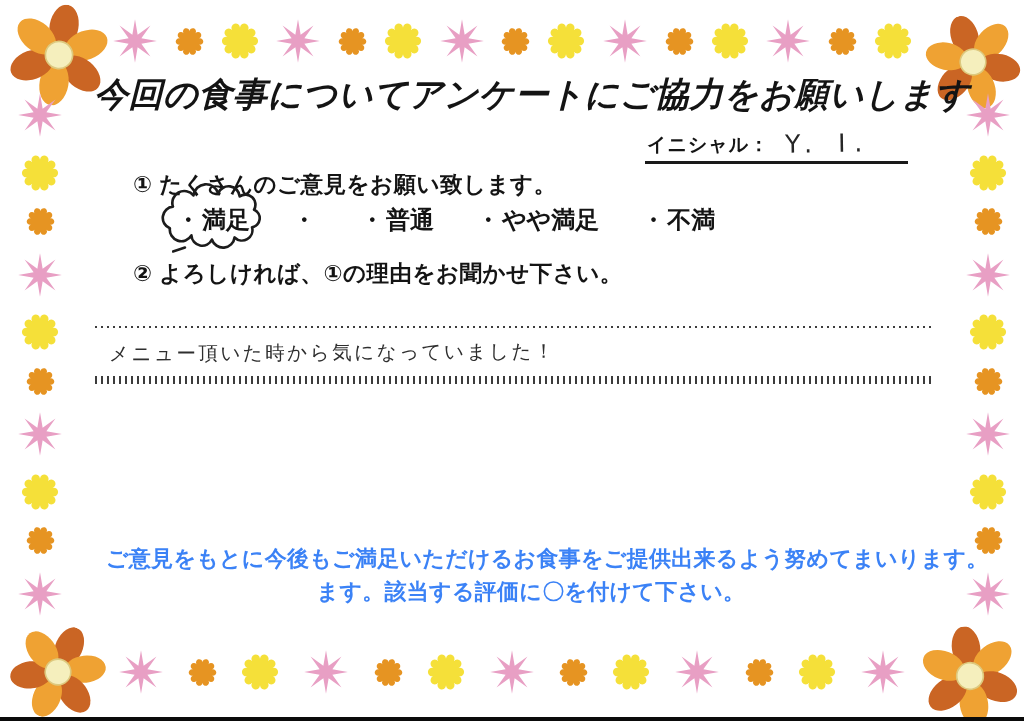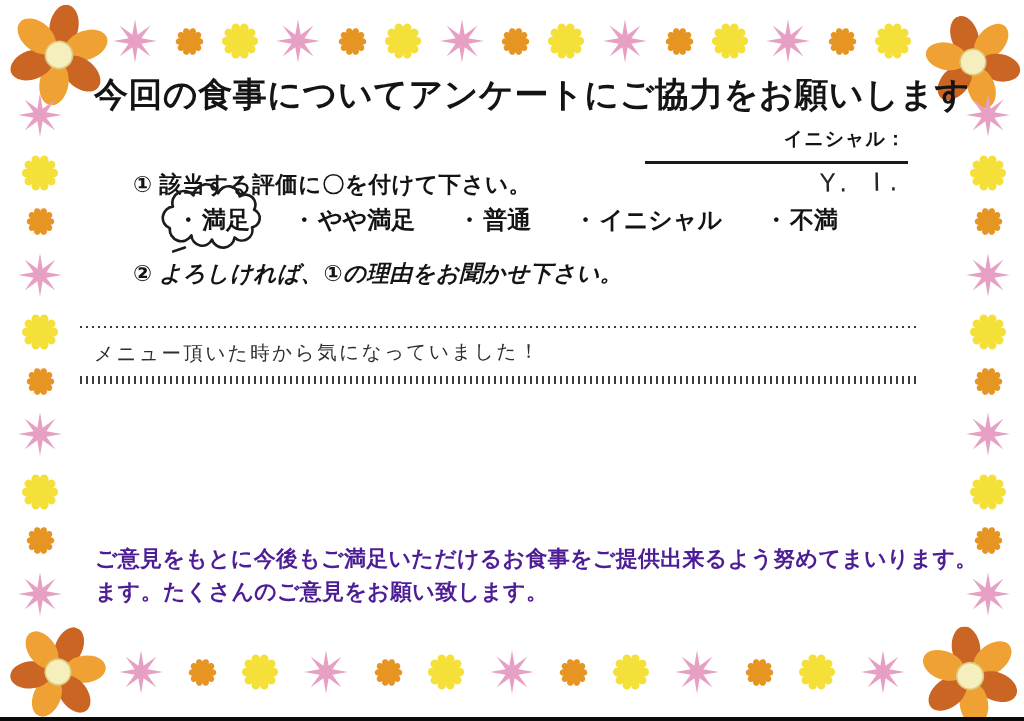--- a/index.html
+++ b/index.html
@@ -26,45 +26,45 @@
     display:flex; flex-direction:column; justify-content:space-between; align-items:center;}
   .border-right{position:absolute; left:962px; top:92px; height:525px; width:52px;
     display:flex; flex-direction:column; justify-content:space-between; align-items:center;}
   .corner{position:absolute;}
   .c-tl{left:8px;   top:4px;   width:102px; height:102px; transform:rotate(10deg);}
   .c-tr{left:925px; top:14px;  width:96px;  height:96px;  transform:rotate(-18deg);}
   .c-bl{left:10px;  top:624px; width:96px;  height:96px;  transform:rotate(24deg);}
   .c-br{left:920px; top:626px; width:100px; height:100px; transform:rotate(-8deg);}
   
   .title{position:absolute; left:94px; top:72px; width:848px;
-    font-size:34px; font-weight:800; letter-spacing:0.5px; white-space:nowrap;}
+    font-size:34px; font-weight:800; letter-spacing:0.5px; white-space:nowrap;font-style:italic;}
   .initial-row{position:absolute; left:645px; top:126px; width:263px; height:38px;
-    border-bottom:3px solid #1a1a1a; display:flex; align-items:flex-end; gap:16px; padding:0 2px 3px 2px;flex-direction:column;}
+    border-bottom:3px solid #1a1a1a; display:flex; align-items:flex-end; gap:16px; padding:0 2px 3px 2px;}
   .initial-label{font-size:19px; font-weight:600; letter-spacing:1px;}
   .initial-value{font-family:"DejaVu Sans",sans-serif; font-size:25px; letter-spacing:9px;
     transform:rotate(-1deg); color:#262626;}
   .q-label{position:absolute; left:133px; font-size:22.5px; font-weight:700; letter-spacing:0.5px; white-space:nowrap;}
-  .q1{top:169px;} .q2{top:258px;font-style:italic;}
+  .q1{top:169px;} .q2{top:258px;}
   .options{position:absolute; left:176px; top:204px; display:flex; gap:42px;
     font-size:24px; font-weight:700; align-items:center;}
   .option{display:flex; align-items:center; white-space:nowrap;}
   .option .bullet{margin-right:2px;}
   .option.selected{position:relative;}
   .cloud-svg{position:absolute; left:-26px; top:-23px; width:126px; height:76px; pointer-events:none;}
   .cloud-tail{position:absolute; left:-4px; bottom:-18px; width:16px; height:9px;}
   
-  .answers{position:absolute; left:80px; top:326px; width:837px;}
+  .answers{position:absolute; left:95px; top:326px; width:837px;}
   .dotline{height:2px; width:100%;
     background:repeating-linear-gradient(90deg,#3c3c3c 0 2px,rgba(0,0,0,0) 2px 6px);}
   .ans-row{height:48px; position:relative;}
   .hand{position:absolute; left:14px; top:11px; font-family:"DejaVu Sans",sans-serif;
     font-size:19.5px; letter-spacing:2.5px; color:#2e2e2e; transform:rotate(-0.35deg); white-space:nowrap;}
   
-  .footer{position:absolute; left:95px; top:543px; width:850px;
-    font-size:22px; font-weight:600; line-height:32.5px; letter-spacing:0.3px; color:#4c1d95;}
+  .footer{position:absolute; left:106px; top:543px; width:850px;
+    font-size:22px; font-weight:600; line-height:32.5px; letter-spacing:0.3px; color:#3b82f6;text-align:center;}
   .footer div{white-space:nowrap;}
   
   .scan-edge{position:absolute; left:0; right:0; bottom:0; height:4px; background:#0a0a0a;}
 </style>
 </head>
 <body>
 
 <svg width="0" height="0" style="position:absolute" aria-hidden="true">
   <defs>
     <symbol id="sym-star8" viewBox="0 0 40 40">
@@ -258,44 +258,43 @@
       </svg>
   </div>
 
   <div class="title">今回の食事についてアンケートにご協力をお願いします</div>
 
   <div class="initial-row">
     <span class="initial-label">イニシャル：</span>
     <span class="initial-value">Y. I.</span>
   </div>
 
-  <div class="q-label q1">① 該当する評価に〇を付けて下さい。</div>
+  <div class="q-label q1">① たくさんのご意見をお願い致します。</div>
 
   <div class="options">
     <div class="option selected">
       <svg class="cloud-svg" viewBox="0 0 120 74">
         <path d="M18,46 a10.9,10.9 0 0 1 3,-21 a11.6,11.6 0 0 1 20,-11 a12.3,12.3 0 0 1 24,-2 a10.9,10.9 0 0 1 21,3 a9.8,9.8 0 0 1 14,13 a8.9,8.9 0 0 1 -2,17 a10.2,10.2 0 0 1 -17,10 a11.3,11.3 0 0 1 -22,2 a10.5,10.5 0 0 1 -20,-4 a11.3,11.3 0 0 1 -21,-7 z" fill="none" stroke="#1c1c1c" stroke-width="2.6" stroke-linejoin="round"></path>
       </svg>
       <svg class="cloud-tail" viewBox="0 0 16 9">
         <line x1="1" y1="6.5" x2="13" y2="2.5" stroke="#1c1c1c" stroke-width="2.4" stroke-linecap="round"></line>
       </svg>
       <span class="bullet">・</span>
       <span>満足</span>
     </div>
     <div class="option">
       <span class="bullet">・</span>
+    </div>
+    <div class="option">
+      <span class="bullet">・</span>
+      <span>普通</span>
+    </div>
+    <div class="option">
+      <span class="bullet">・</span>
       <span>やや満足</span>
-    </div>
-    <div class="option">
-      <span class="bullet">・</span>
-      <span>普通</span>
-    </div>
-    <div class="option">
-      <span class="bullet">・</span>
-      <span>イニシャル</span>
     </div>
     <div class="option">
       <span class="bullet">・</span>
       <span>不満</span>
     </div>
   </div>
 
   <div class="q-label q2">② よろしければ、①の理由をお聞かせ下さい。</div>
 
   <div class="answers">
@@ -304,18 +303,18 @@
       <div class="hand">メニュー頂いた時から気になっていました！</div>
     </div>
     <div class="dotline"></div>
     <div class="dotline"></div>
     <div class="dotline"></div>
     <div class="dotline"></div>
   </div>
 
   <div class="footer">
     <div>ご意見をもとに今後もご満足いただけるお食事をご提供出来るよう努めてまいります。</div>
-    <div>ます。たくさんのご意見をお願い致します。</div>
+    <div>ます。該当する評価に〇を付けて下さい。</div>
   </div>
 
   <div class="scan-edge"></div>
 
 </div>
 
 </body></html>

